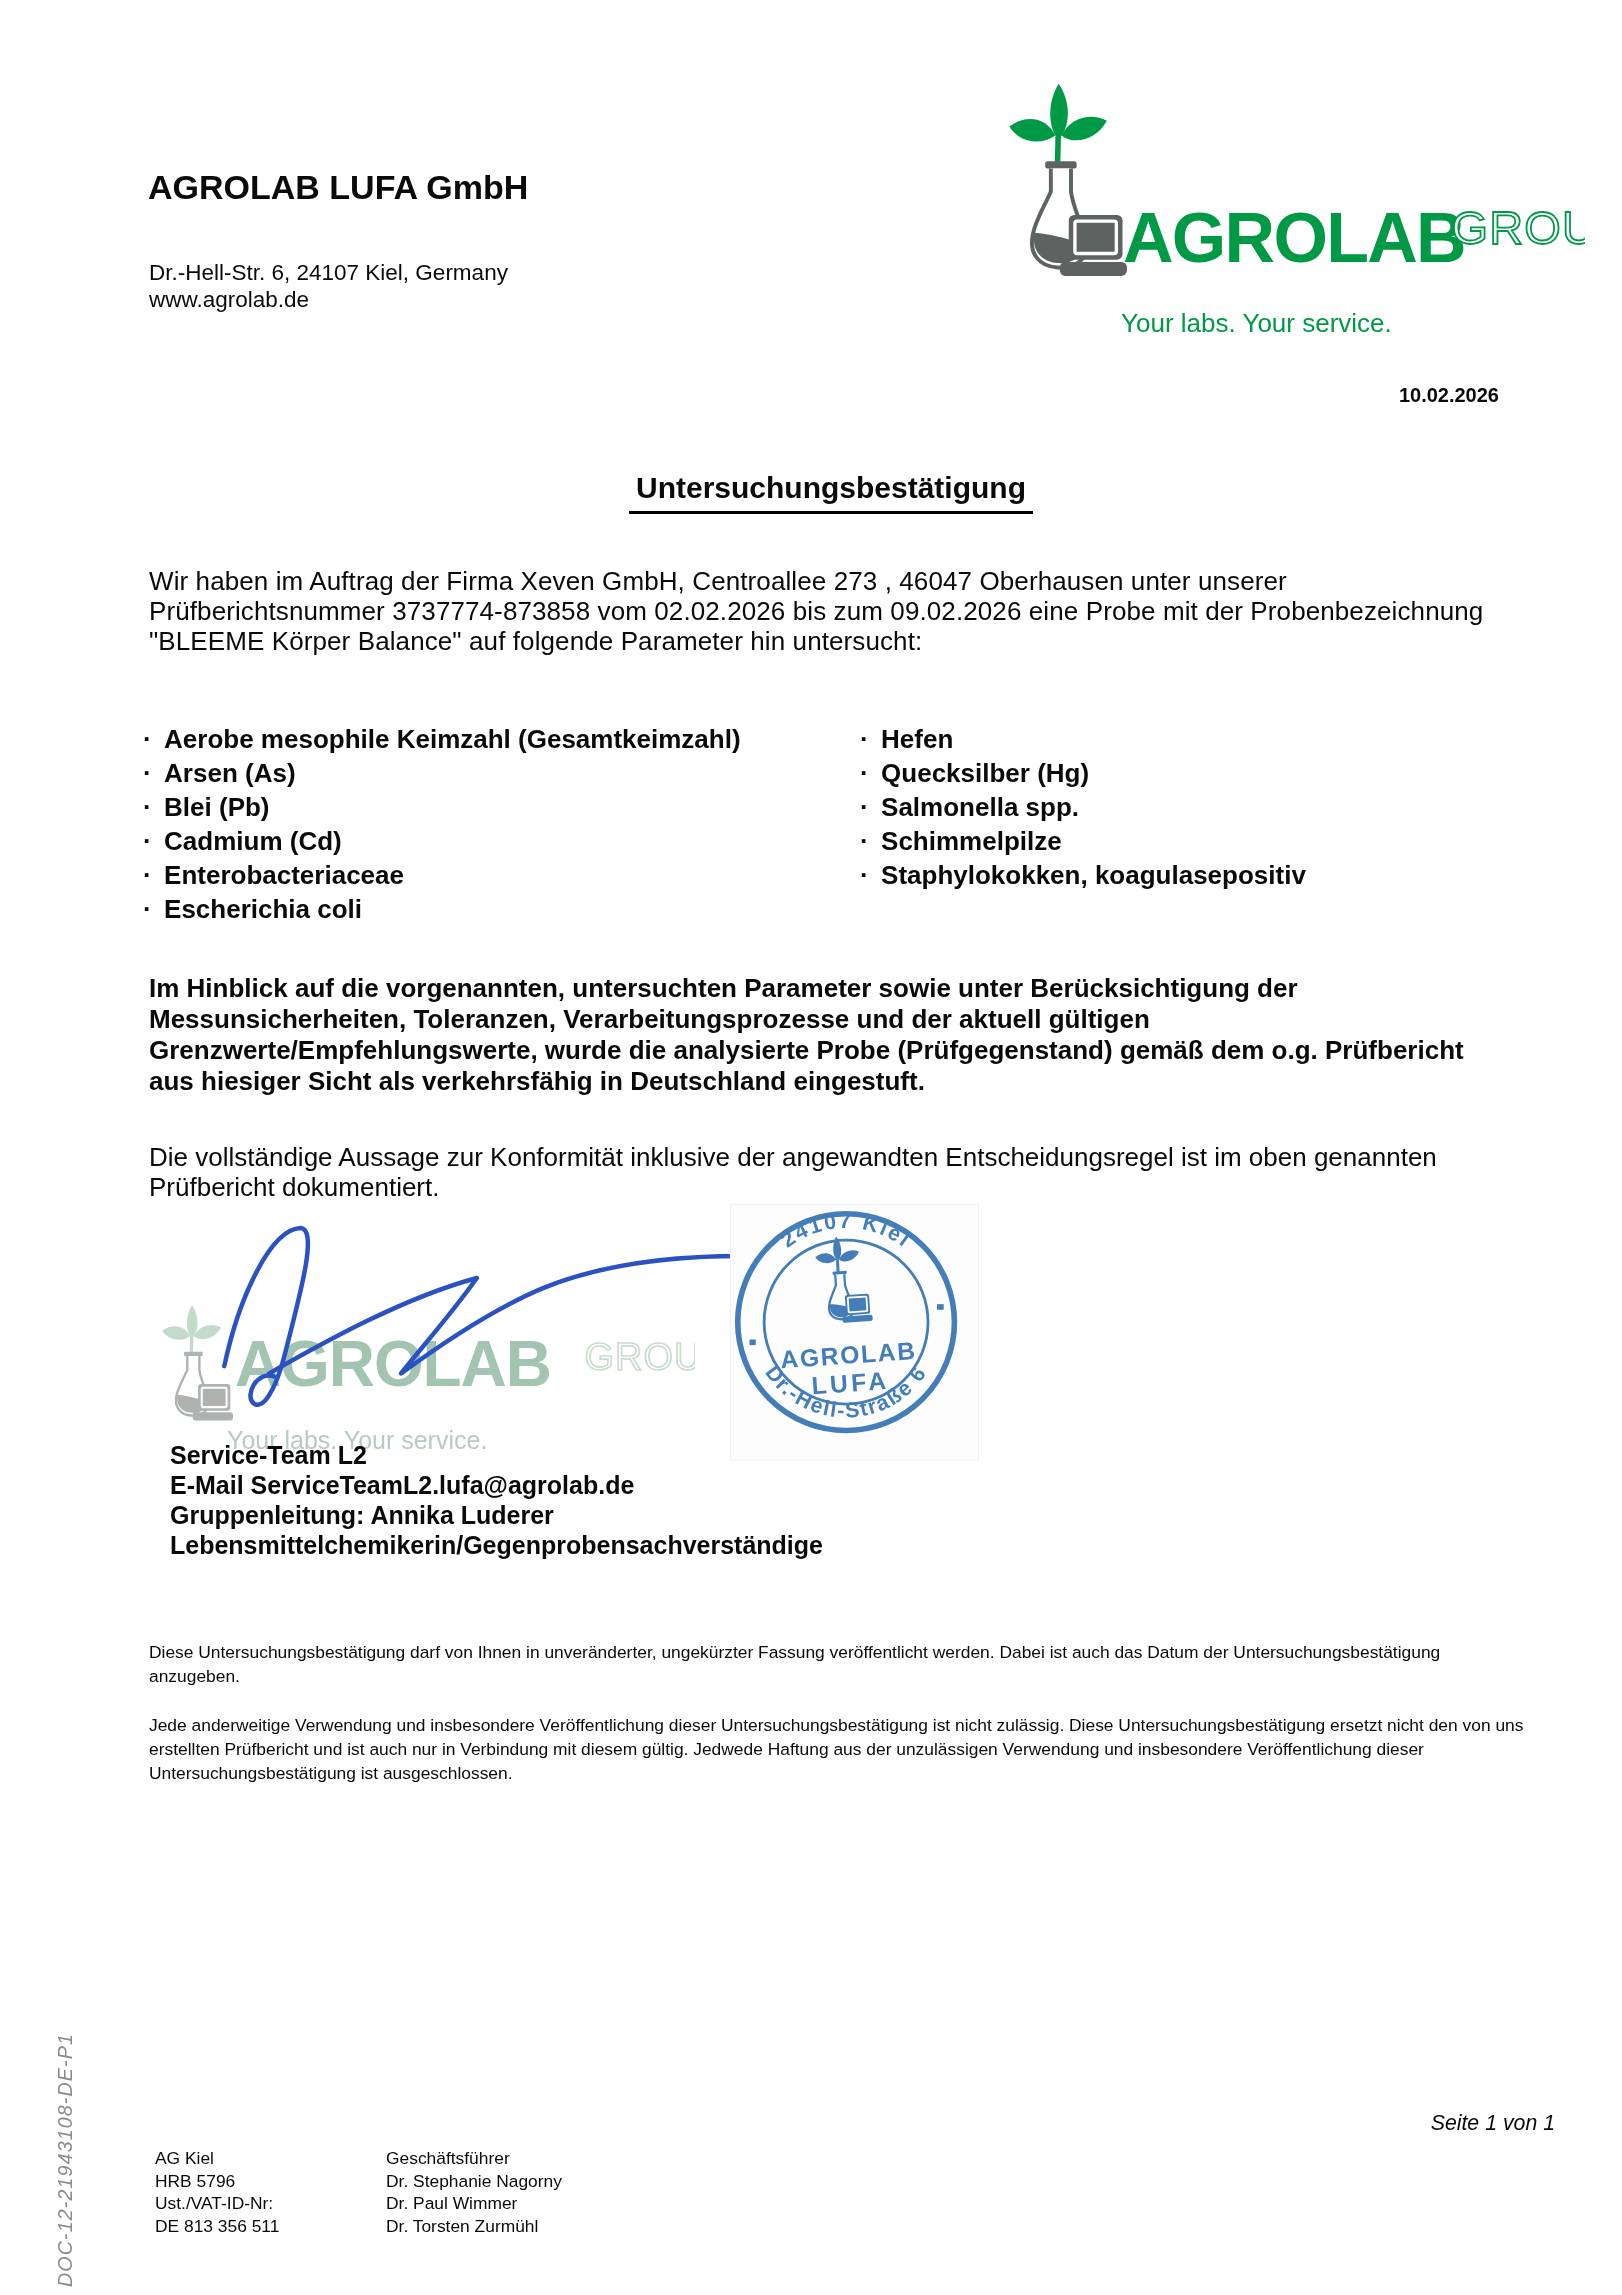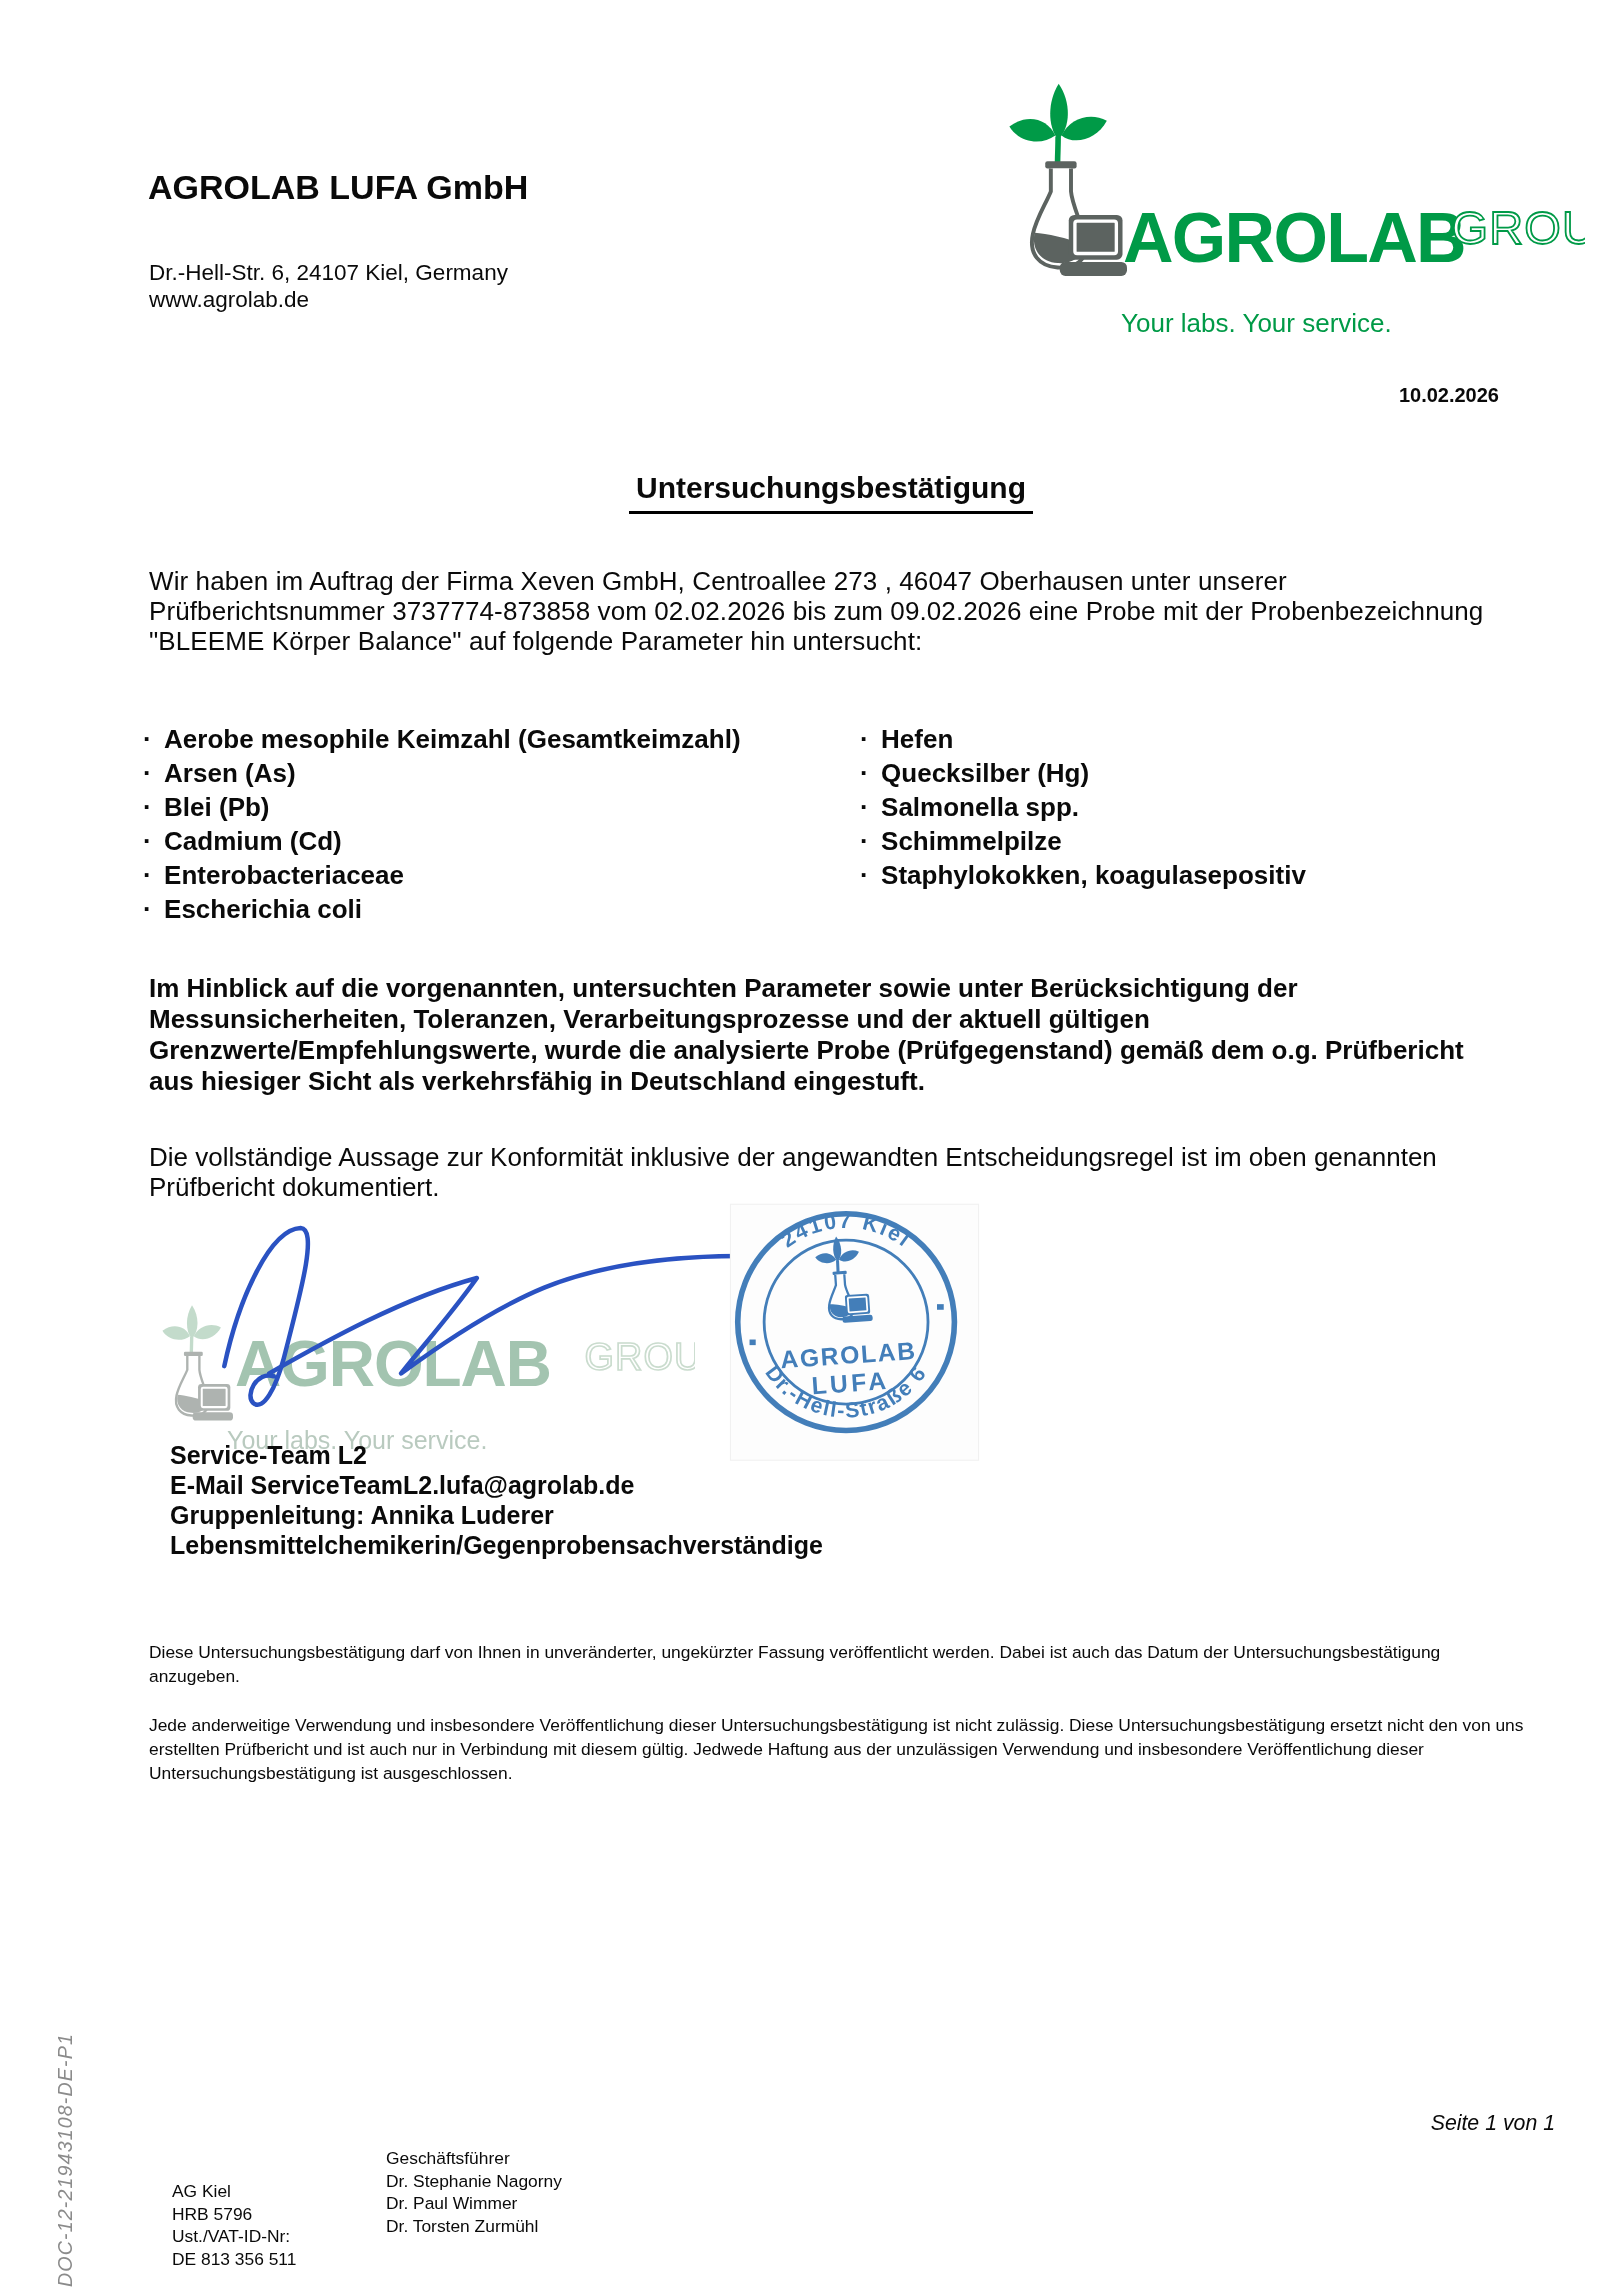--- a/index.html
+++ b/index.html
@@ -49,21 +49,21 @@
 
   
   .legal{left:149px;width:1376px;font-size:17.4px;line-height:24px;}
   .legal1{top:1623px;}
   .legal2{top:1696px;}
   .legal3{top:1786px;}
 
   
   .page-info{left:1263px;top:2111px;width:292px;text-align:right;font-style:italic;font-size:21.3px;}
   .fcol{font-size:17.4px;line-height:22.5px;top:2147px;}
-  .registry{left:172px;margin-top:33px;}
+  .registry{left:155px;}
   .management{left:386px;}
   .doc-number{left:54px;top:2287px;transform:rotate(-90deg);transform-origin:0 0;
               font-style:italic;font-size:19.7px;color:#8b8b8b;letter-spacing:1.1px;white-space:nowrap;}
 
   svg text{font-family:"Liberation Sans","DejaVu Sans",sans-serif;}
 </style>
 </head>
 <body>
 
 <div class="page">

